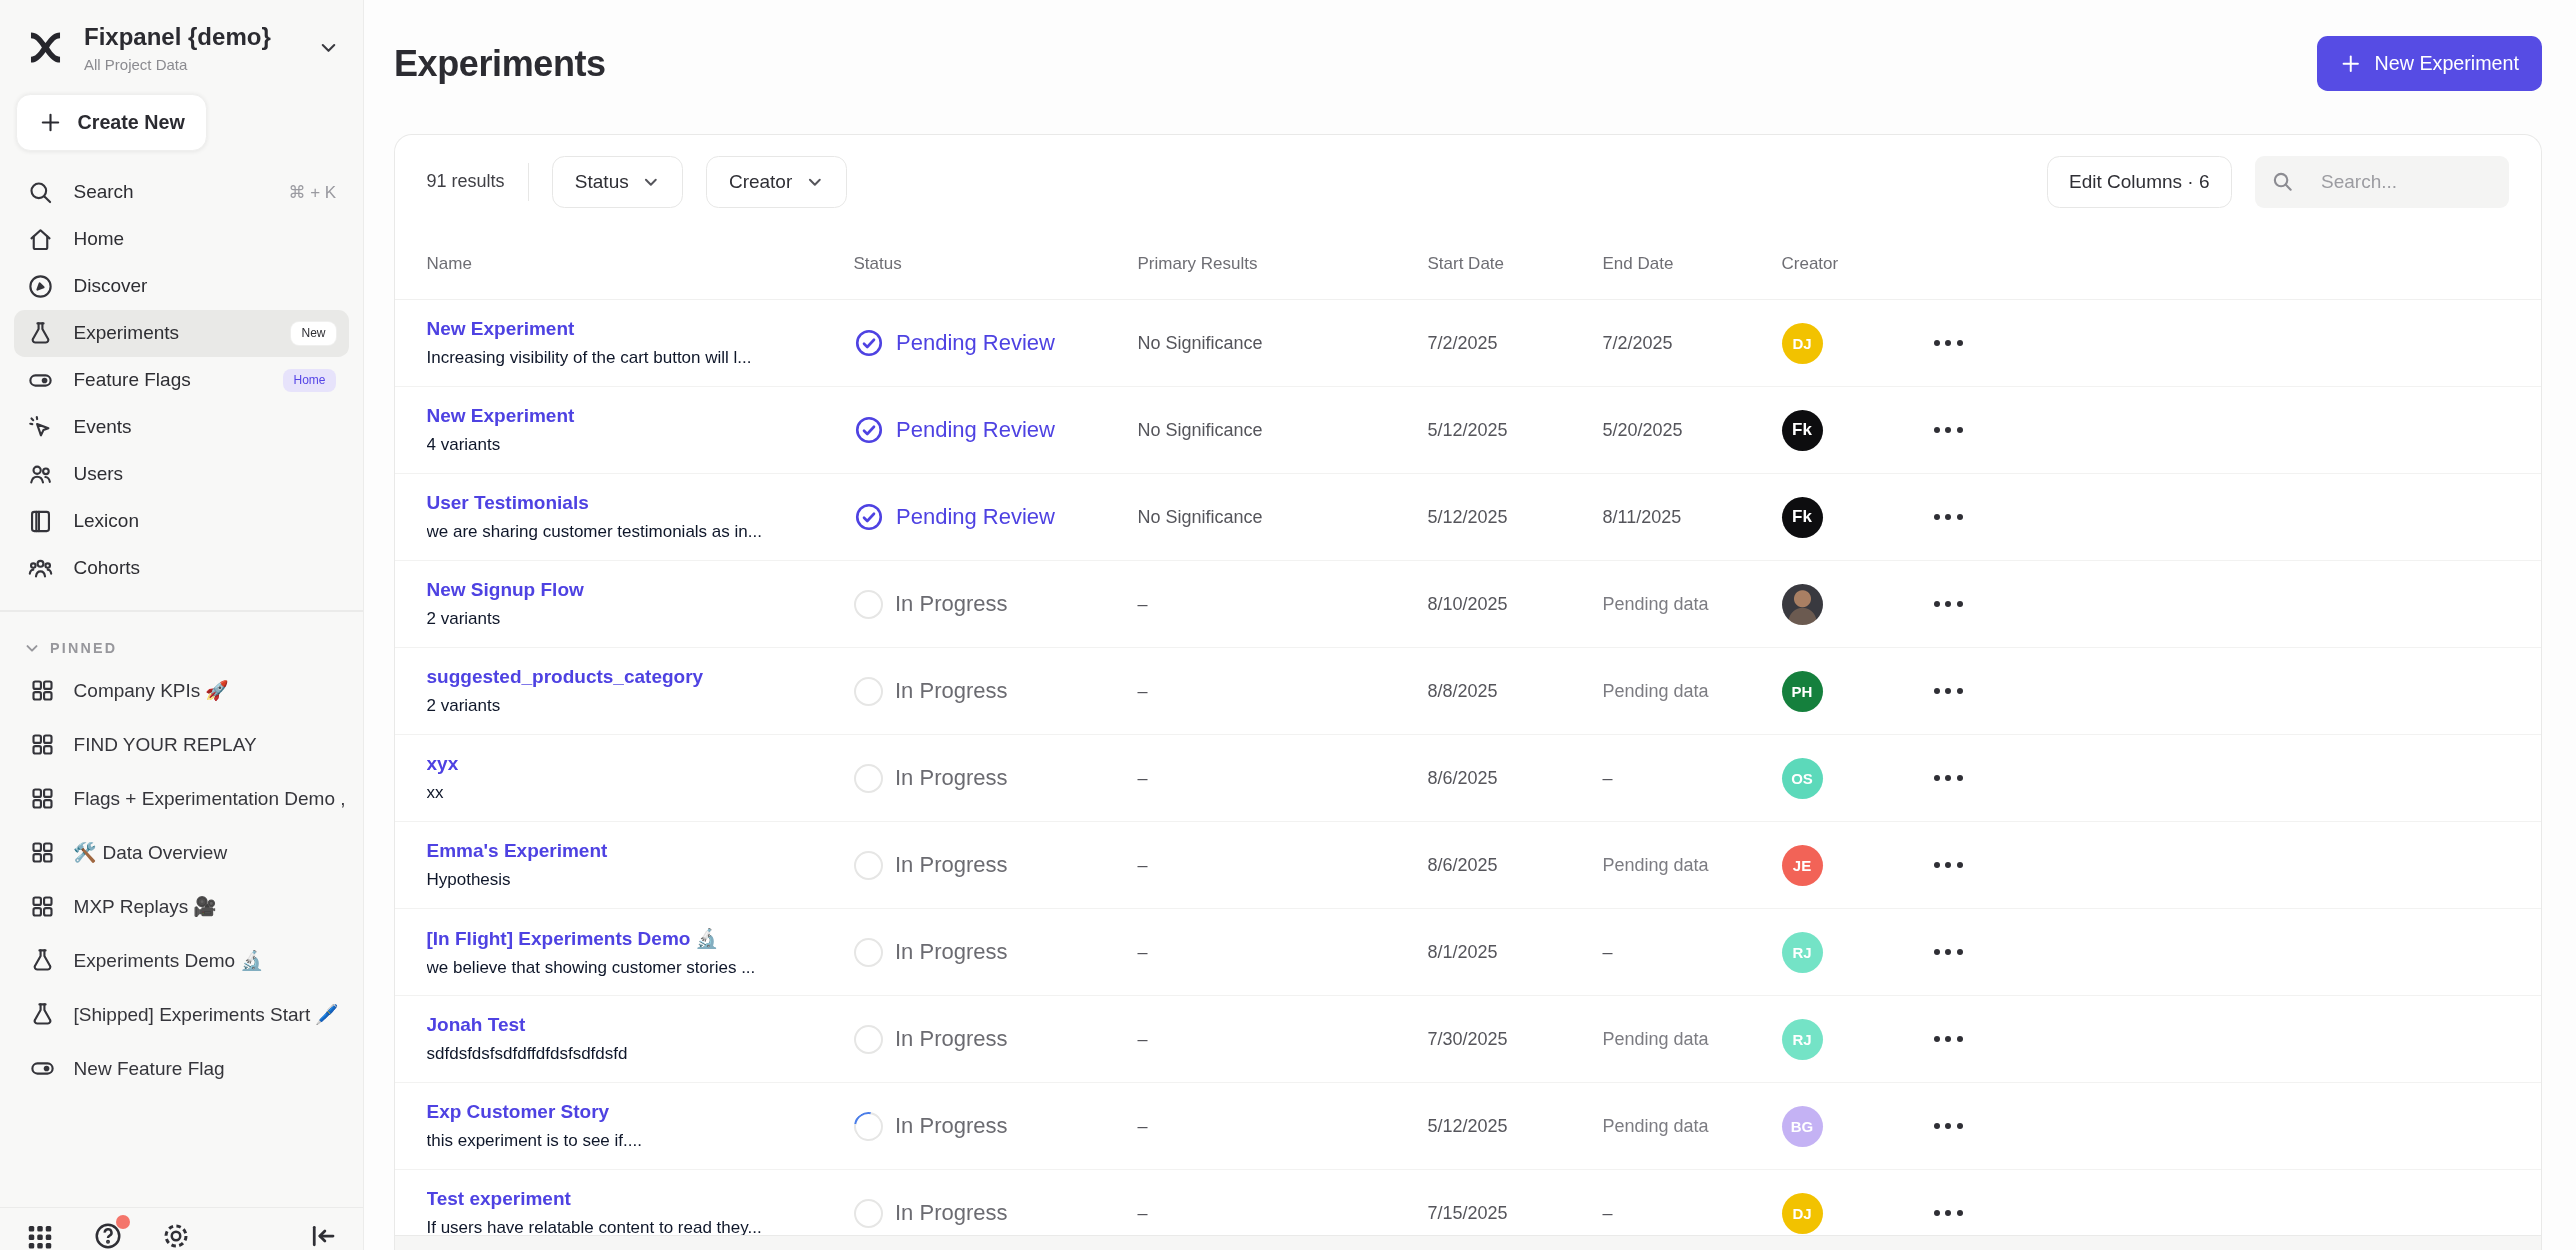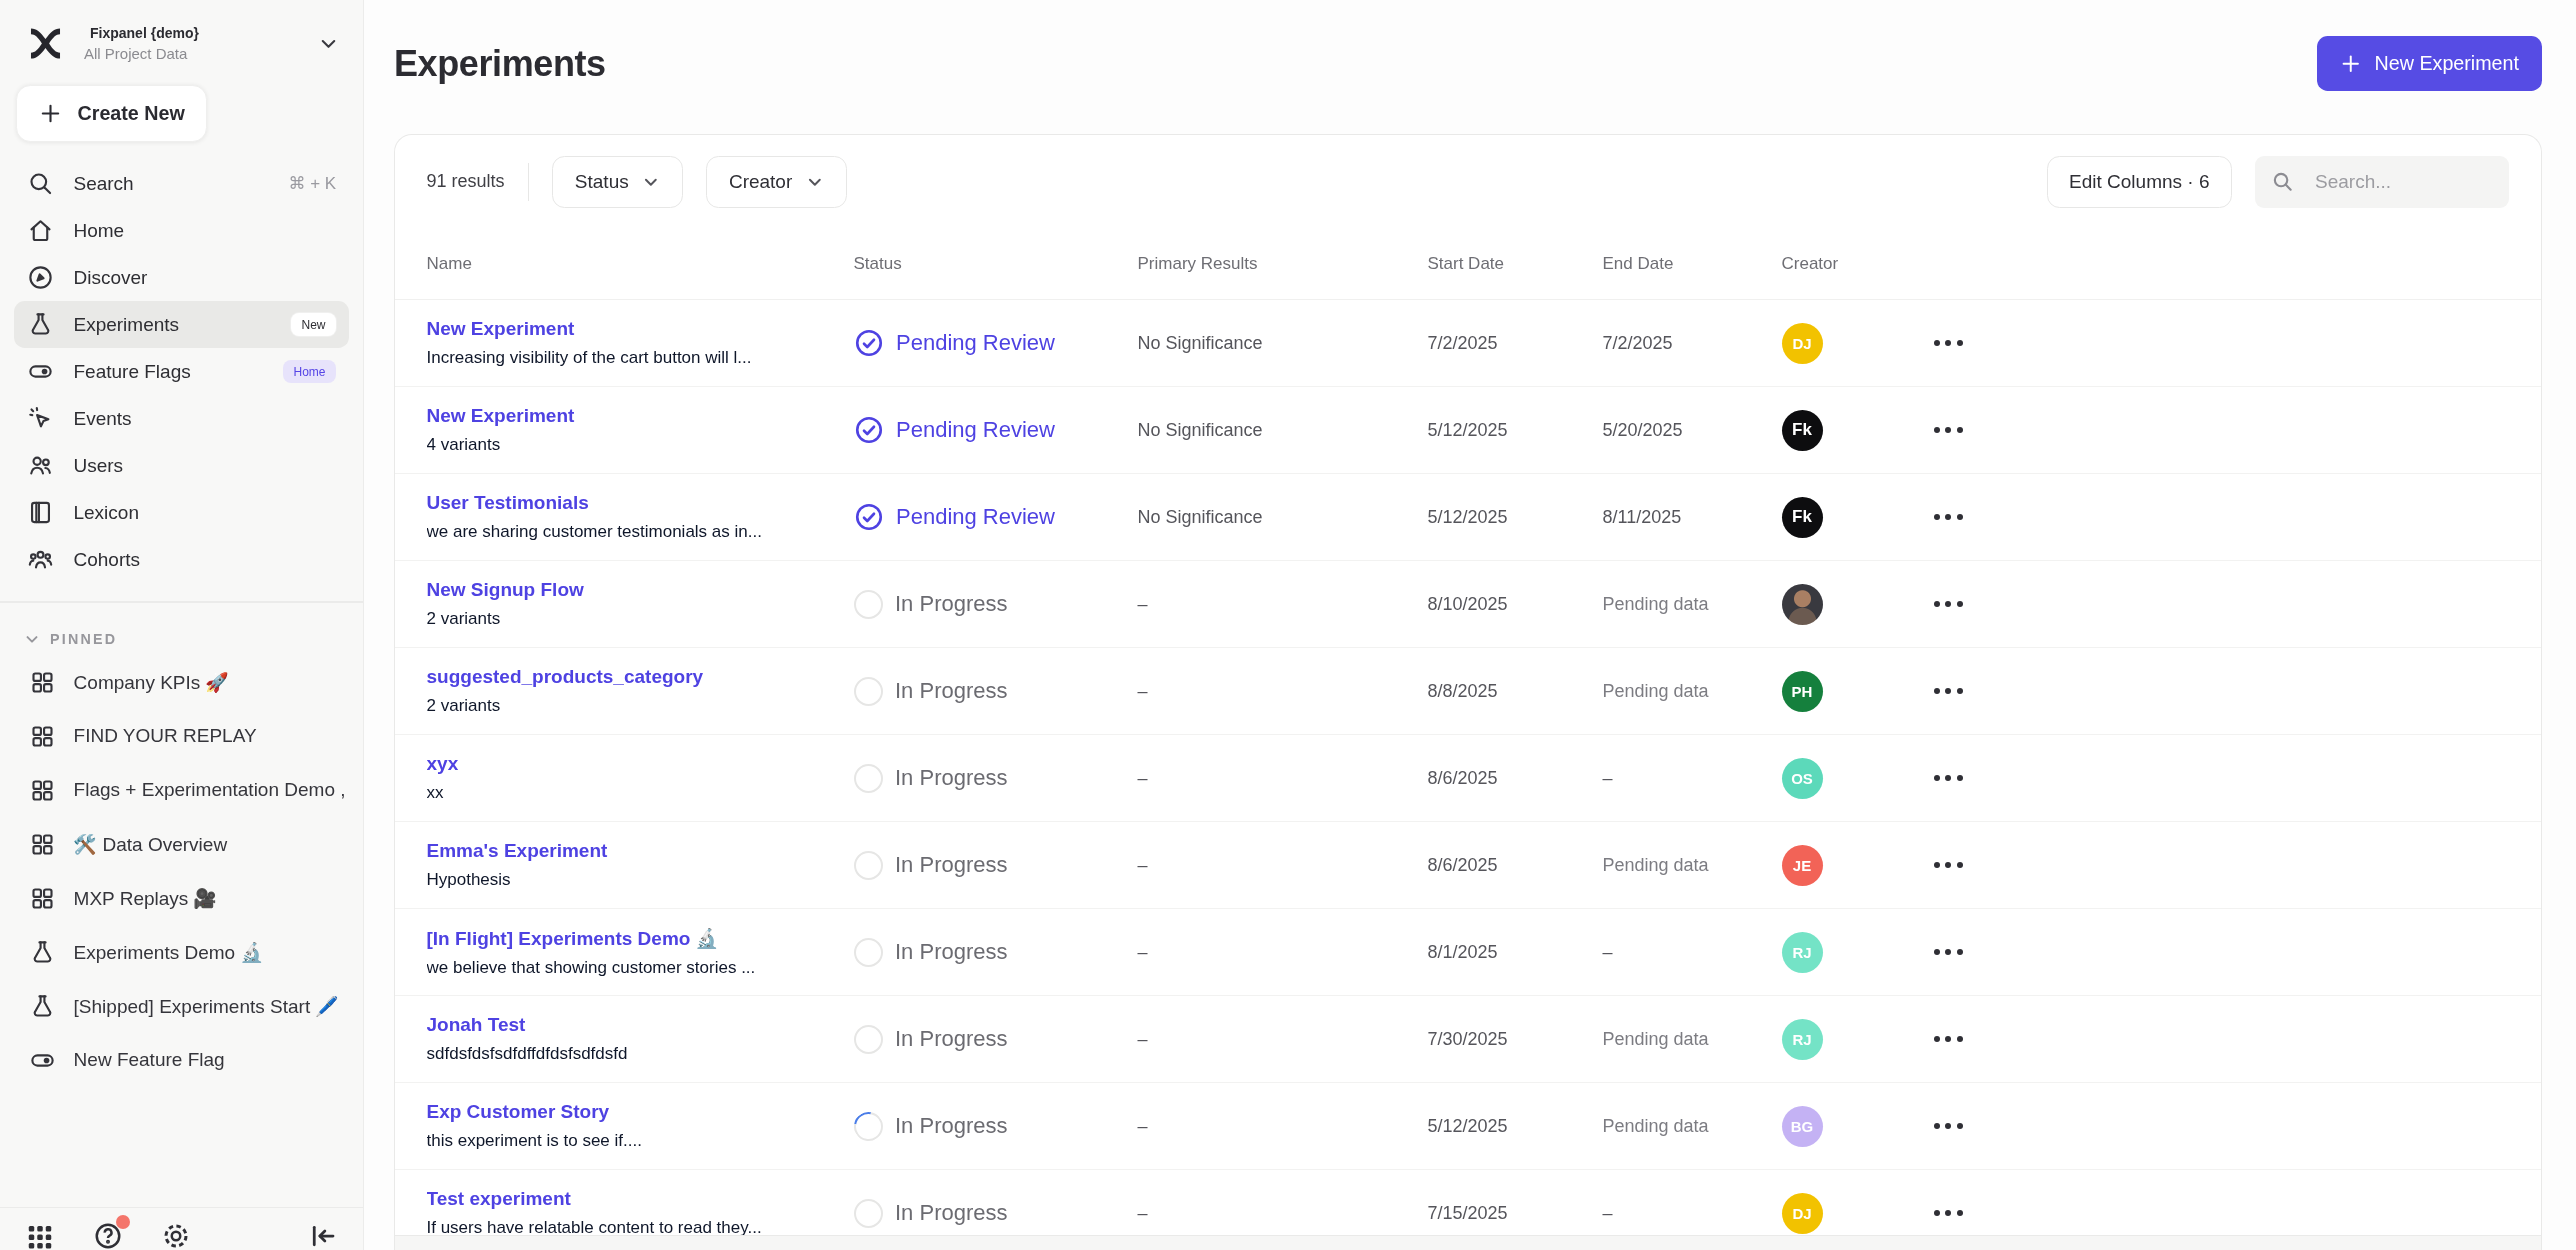--- a/index.html
+++ b/index.html
@@ -8,21 +8,21 @@
     font-family: "Liberation Sans", "DejaVu Sans", sans-serif;
     background:#ffffff; color:#2e2e33; display:flex;
     -webkit-font-smoothing: antialiased;
   }
   .icon svg { display:block; }
 
   
   .sidebar { width:364px; flex-shrink:0; background:#f8f8f7; border-right:1.8px solid #ececeb; position:relative; height:100%; }
   .ws { display:flex; align-items:center; gap:18px; padding:23px 23px 19.7px 25px; cursor:pointer; }
   .ws-logo svg { width:41px; height:41px; }
-  .ws-name { font-size:14px; font-weight:700; color:#2b2b31;margin-left:6px; }
+  .ws-name { font-size:24px; font-weight:700; color:#2b2b31; }
   .ws-proj { font-size:15px; color:#8b8b90; margin-top:4.5px; }
   .ws-chev { margin-left:auto; }
   .create-new { display:flex; align-items:center; gap:16px; margin:1.8px 16px 18px 16px; background:#fff;
     border:0.9px solid #efefee; border-radius:14.3px; height:57px; padding:0 21.5px; font-size:19.7px; font-weight:600;
     color:#2b2b31; box-shadow:0 0.9px 4.5px rgba(0,0,0,.07); cursor:pointer; font-family:inherit; }
   .nav-item { display:flex; align-items:center; gap:19.7px; height:47px; margin:0 14.3px; padding:0 12.5px;
     border-radius:10.7px; font-size:19px; font-weight:500; color:#2e2e33; cursor:pointer; }
   .nav-item.active { background:#e9e9e7; }
   .shortcut { margin-left:auto; color:#9a9aa0; font-size:17px; font-weight:400; }
   .badge { margin-left:auto; font-size:12px; font-weight:500; padding:4.5px 10.7px; border-radius:8px; }
@@ -49,21 +49,21 @@
 
   .card { position:absolute; left:29.5px; right:34px; top:134px; bottom:0; background:#fff;
     border:1.8px solid #e9e9e8; border-bottom:none; border-radius:18px 18px 0 0; overflow:hidden; }
   .toolbar { display:flex; align-items:center; height:93px; padding:0 32px; gap:23px; }
   .results { font-size:18px; font-weight:500; color:#3f3f45; }
   .vdiv { width:1.8px; height:38px; background:#e7e7e6; }
   .filter-btn, .edit-cols { display:flex; align-items:center; gap:12.5px; height:52px; padding:0 21.5px;
     border:1.8px solid #e7e7e6; border-radius:12.5px; background:#fff; font-size:19px; font-weight:500;
     color:#2f2f35; cursor:pointer; font-family:inherit; }
   .right-group { margin-left:auto; display:flex; align-items:center; gap:23px; }
-  .searchbox { display:flex; align-items:center; gap:21px; width:254px; height:52px; background:#f4f4f3;
+  .searchbox { display:flex; align-items:center; gap:27px; width:254px; height:52px; background:#f4f4f3;
     border-radius:9px; padding:0 16px; }
   .searchbox input { border:none; background:transparent; outline:none; font-size:19px; color:#333;
     width:100%; font-family:inherit; }
   .searchbox input::placeholder { color:#9c9ca1; }
 
   .grid-cols { display:grid; grid-template-columns:427px 284px 290px 175px 179px 152px 1fr; padding-left:32px; align-items:center; }
   .thead { height:72px; color:#6e6e74; font-size:17px; font-weight:500; border-bottom:1.8px solid #f0f0ef; }
   .trow { height:87px; border-bottom:1.8px solid #f2f2f1; }
   .name-cell { display:flex; flex-direction:column; gap:8px; padding-right:27px; overflow:hidden; }
   .exp-link { color:#4E42E2; font-size:19px; font-weight:700; text-decoration:none; white-space:nowrap; overflow:hidden; text-overflow:ellipsis; cursor:pointer; }

